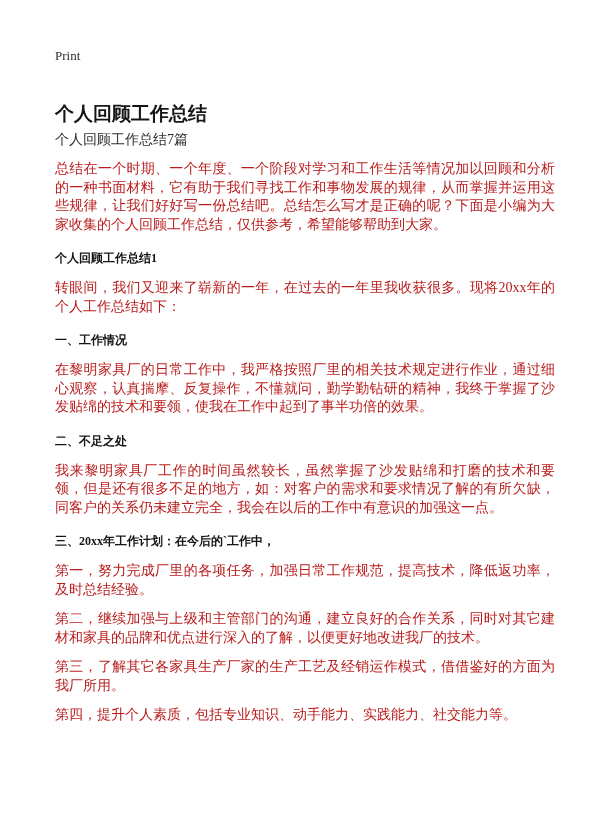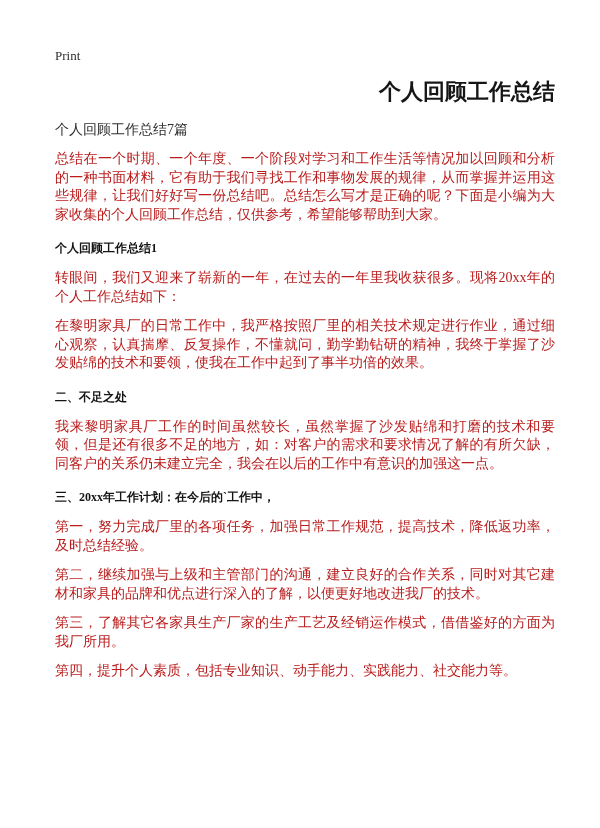--- a/index.html
+++ b/index.html
@@ -24,29 +24,29 @@
   .content {
     width: 500px;
   }
   .print-link {
     font-size: 13px;
     line-height: 14px;
     color: #2f2f2f;
     cursor: pointer;
   }
   .doc-title {
-    margin: 16px 0 0 0;
-    font-size: 22px;
+    margin: 38px 0 0 0;
+    font-size: 19px;
     line-height: 26px;
     font-weight: bold;
-    text-align: right;
+    text-align: left;
     color: #161616;
   }
   .subtitle {
-    margin-top: 15px;
+    margin-top: 3px;
     font-size: 14px;
     line-height: 19px;
     color: #2e2e2e;
   }
   .p {
     margin: 11px 0 0 0;
     font-size: 14px;
     line-height: 18.5px;
     color: #b91c1c;
     text-align: justify;
@@ -71,20 +71,21 @@
     <h1 class="doc-title">个人回顾工作总结</h1>
 
     <div class="subtitle">个人回顾工作总结7篇</div>
 
     <p class="p">总结在一个时期、一个年度、一个阶段对学习和工作生活等情况加以回顾和分析的一种书面材料，它有助于我们寻找工作和事物发展的规律，从而掌握并运用这些规律，让我们好好写一份总结吧。总结怎么写才是正确的呢？下面是小编为大家收集的个人回顾工作总结，仅供参考，希望能够帮助到大家。</p>
 
     <h2 class="h">个人回顾工作总结1</h2>
 
     <p class="p">转眼间，我们又迎来了崭新的一年，在过去的一年里我收获很多。现将20xx年的个人工作总结如下：</p>
 
+    <h2 class="h">一、工作情况</h2>
 
 
     <p class="p">在黎明家具厂的日常工作中，我严格按照厂里的相关技术规定进行作业，通过细心观察，认真揣摩、反复操作，不懂就问，勤学勤钻研的精神，我终于掌握了沙发贴绵的技术和要领，使我在工作中起到了事半功倍的效果。</p>
 
     <h2 class="h">二、不足之处</h2>
 
     <p class="p">我来黎明家具厂工作的时间虽然较长，虽然掌握了沙发贴绵和打磨的技术和要领，但是还有很多不足的地方，如：对客户的需求和要求情况了解的有所欠缺，同客户的关系仍未建立完全，我会在以后的工作中有意识的加强这一点。</p>
 
     <h2 class="h">三、20xx年工作计划：在今后的`工作中，</h2>
 

